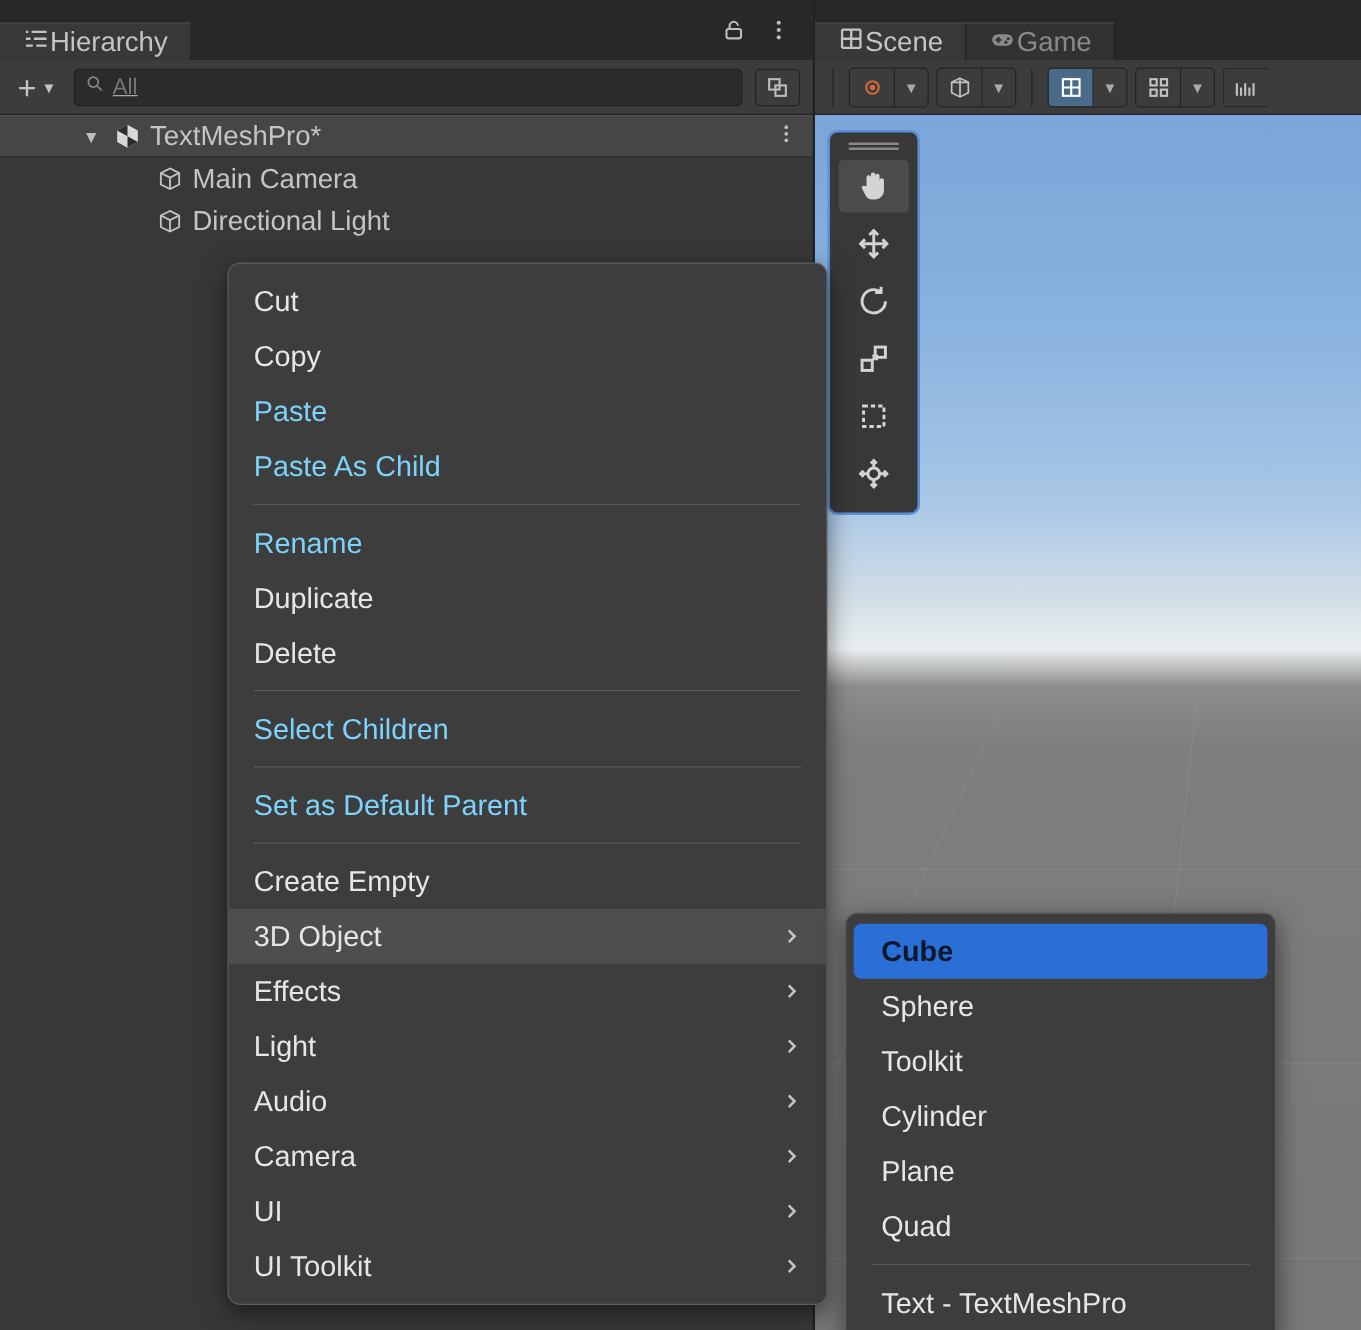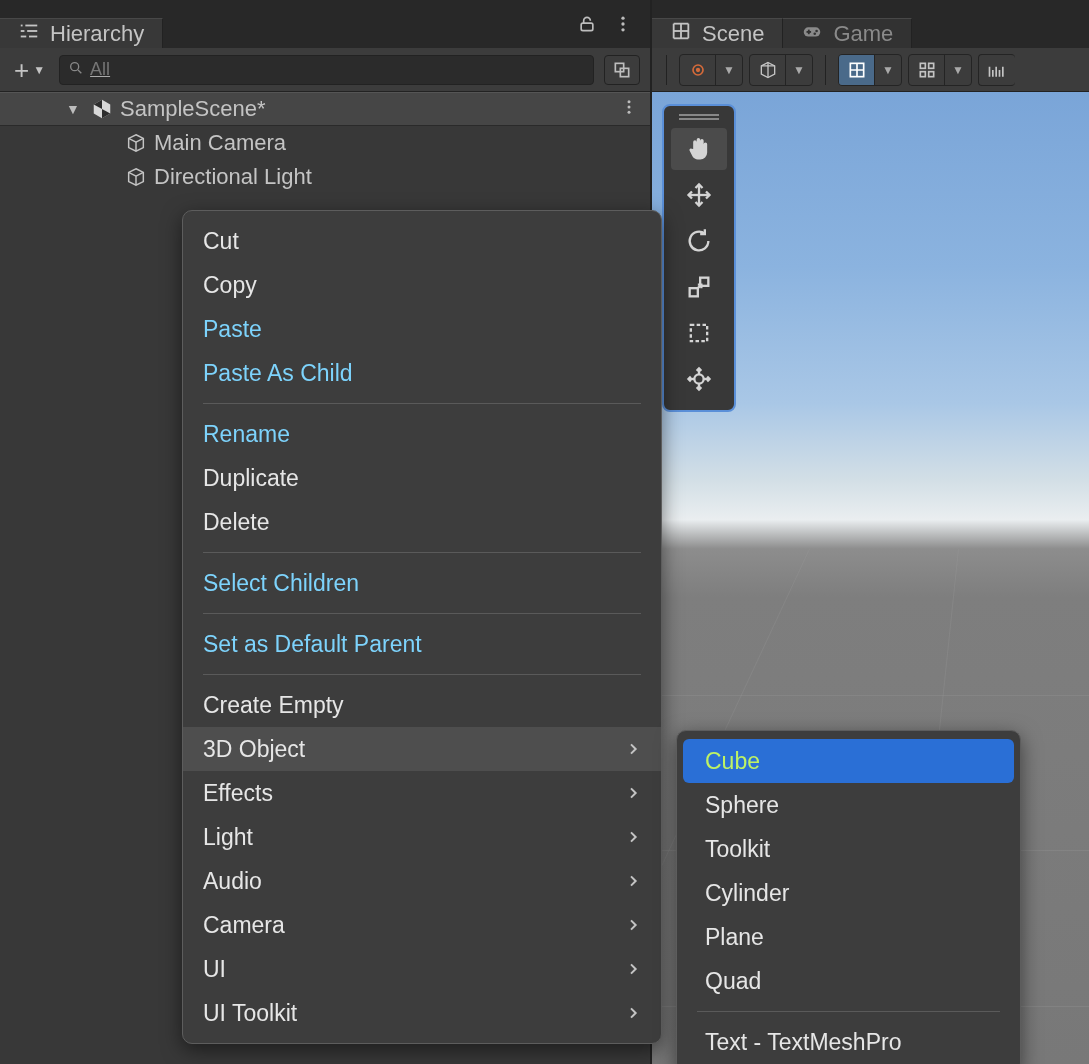--- a/index.html
+++ b/index.html
@@ -2,21 +2,21 @@
 <html><head>
 <meta charset="utf-8">
 <style>
   * { box-sizing: border-box; margin: 0; padding: 0; font-family: -apple-system, BlinkMacSystemFont, "Segoe UI", Arial, sans-serif; }
   html, body { width: 1089px; height: 1064px; background: #383838; color: #c4c4c4; overflow: hidden; }
   .root { display: flex; width: 100%; height: 100%; }
 
   
   .hierarchy-panel { width: 652px; flex: 0 0 652px; background: #383838; display: flex; flex-direction: column; border-right: 2px solid #222; }
   .panel-tabs { height: 48px; background: #282828; display: flex; align-items: stretch; position: relative; }
-  .panel-tab { display: flex; align-items: center; gap: 10px; padding: 0 18px; background: #383838; border-top: 1px solid #484848; border-right: 1px solid #222; font-size: 22px; color: #c4c4c4; margin-top: 18px; }
+  .panel-tab { display: flex; align-items: center; padding: 0 18px; background: #383838; border-top: 1px solid #484848; border-right: 1px solid #222; font-size: 22px; color: #c4c4c4; margin-top: 18px; }
   .panel-tab.inactive { background: #323232; color: #8a8a8a; }
   .tab-icons-right { margin-left: auto; display: flex; align-items: center; gap: 6px; padding-right: 12px; }
   .icon-btn { width: 30px; height: 30px; display: flex; align-items: center; justify-content: center; color: #bdbdbd; border-radius: 3px; }
   .icon-btn svg { width: 20px; height: 20px; }
 
   .hierarchy-toolbar { height: 44px; display: flex; align-items: center; gap: 10px; padding: 4px 10px; background: #3c3c3c; border-bottom: 1px solid #222; }
   .add-btn { display: flex; align-items: center; gap: 4px; color: #c4c4c4; font-size: 28px; padding: 0 4px; }
   .search-box { flex: 1; display: flex; align-items: center; background: #2b2b2b; border: 1px solid #222; border-radius: 4px; height: 30px; padding: 0 8px; gap: 6px; }
   .search-box input { flex: 1; background: transparent; border: none; outline: none; color: #aaa; font-size: 18px; text-decoration: underline; }
   .search-box .mag { color: #888; font-size: 16px; }
@@ -35,21 +35,21 @@
   .context-menu { position: absolute; left: 182px; top: 210px; width: 480px; background: #3d3d3d; border: 1px solid #5d5d5d; border-radius: 10px; box-shadow: 0 6px 20px rgba(0,0,0,0.5); padding: 8px 0; }
   .context-menu .mi { height: 44px; display: flex; align-items: center; padding: 0 20px; font-size: 23px; color: #e6e6e6; position: relative; }
   .context-menu .mi.disabled { color: #7dd3fc; }
   .context-menu .mi.hover { background: #4e4e4e; }
   .context-menu .sep { height: 1px; background: #5a5a5a; margin: 8px 20px; }
   .context-menu .mi .chev { margin-left: auto; color: #c4c4c4; }
 
   
   .submenu { position: absolute; left: 676px; top: 730px; width: 345px; background: #3d3d3d; border: 1px solid #5d5d5d; border-radius: 10px; box-shadow: 0 6px 20px rgba(0,0,0,0.5); padding: 8px 0; }
   .submenu .mi { height: 44px; display: flex; align-items: center; padding: 0 22px; font-size: 23px; color: #e6e6e6; border-radius: 6px; margin: 0 6px; }
-  .submenu .mi.selected { background: #2a6fd6; color: #bef264; }
+  .submenu .mi.selected { background: #2a6fd6; color: #0f172a; font-weight: bold; }
   .submenu .sep { height: 1px; background: #5a5a5a; margin: 8px 20px; }
 
   
   .scene-panel { flex: 1; background: #323232; display: flex; flex-direction: column; min-width: 0; }
   .scene-tabs { height: 48px; background: #282828; display: flex; align-items: stretch; }
   .scene-toolbar { height: 44px; background: #3c3c3c; display: flex; align-items: center; padding: 4px 8px; gap: 6px; border-bottom: 1px solid #222; }
   .scene-toolbar .vdiv { width: 1px; height: 30px; background: #222; margin: 0 6px; }
   .pill { height: 32px; display: flex; align-items: center; border: 1px solid #242424; border-radius: 4px; background: #3c3c3c; overflow: hidden; }
   .pill .seg { width: 36px; height: 100%; display: flex; align-items: center; justify-content: center; color: #c4c4c4; border-right: 1px solid #242424; }
   .pill .seg:last-child { border-right: none; }
@@ -133,21 +133,21 @@
       <div class="tree-row scene">
         <span class="indent" style="width:52px;"></span>
         <span class="foldout">▼</span>
         <span class="obj-icon">
           <svg viewBox="0 0 24 24" fill="#d8d8d8">
               <polygon points="12,2 21,7 21,17 12,22 3,17 3,7"></polygon>
               <polygon points="12,2 12,12 3,7" fill="#2d2d2d"></polygon>
               <polygon points="12,12 21,17 12,22" fill="#2d2d2d"></polygon>
             </svg>
         </span>
-        <span>SampleScene*</span>
+        <span>TextMeshPro*</span>
         <span class="kebab">
           <svg viewBox="0 0 24 24" width="18" height="18" fill="#bdbdbd">
               <circle cx="12" cy="5" r="2"></circle>
               <circle cx="12" cy="12" r="2"></circle>
               <circle cx="12" cy="19" r="2"></circle>
             </svg>
         </span>
       </div>
       <div class="tree-row">
         <span class="indent" style="width:110px;"></span>

